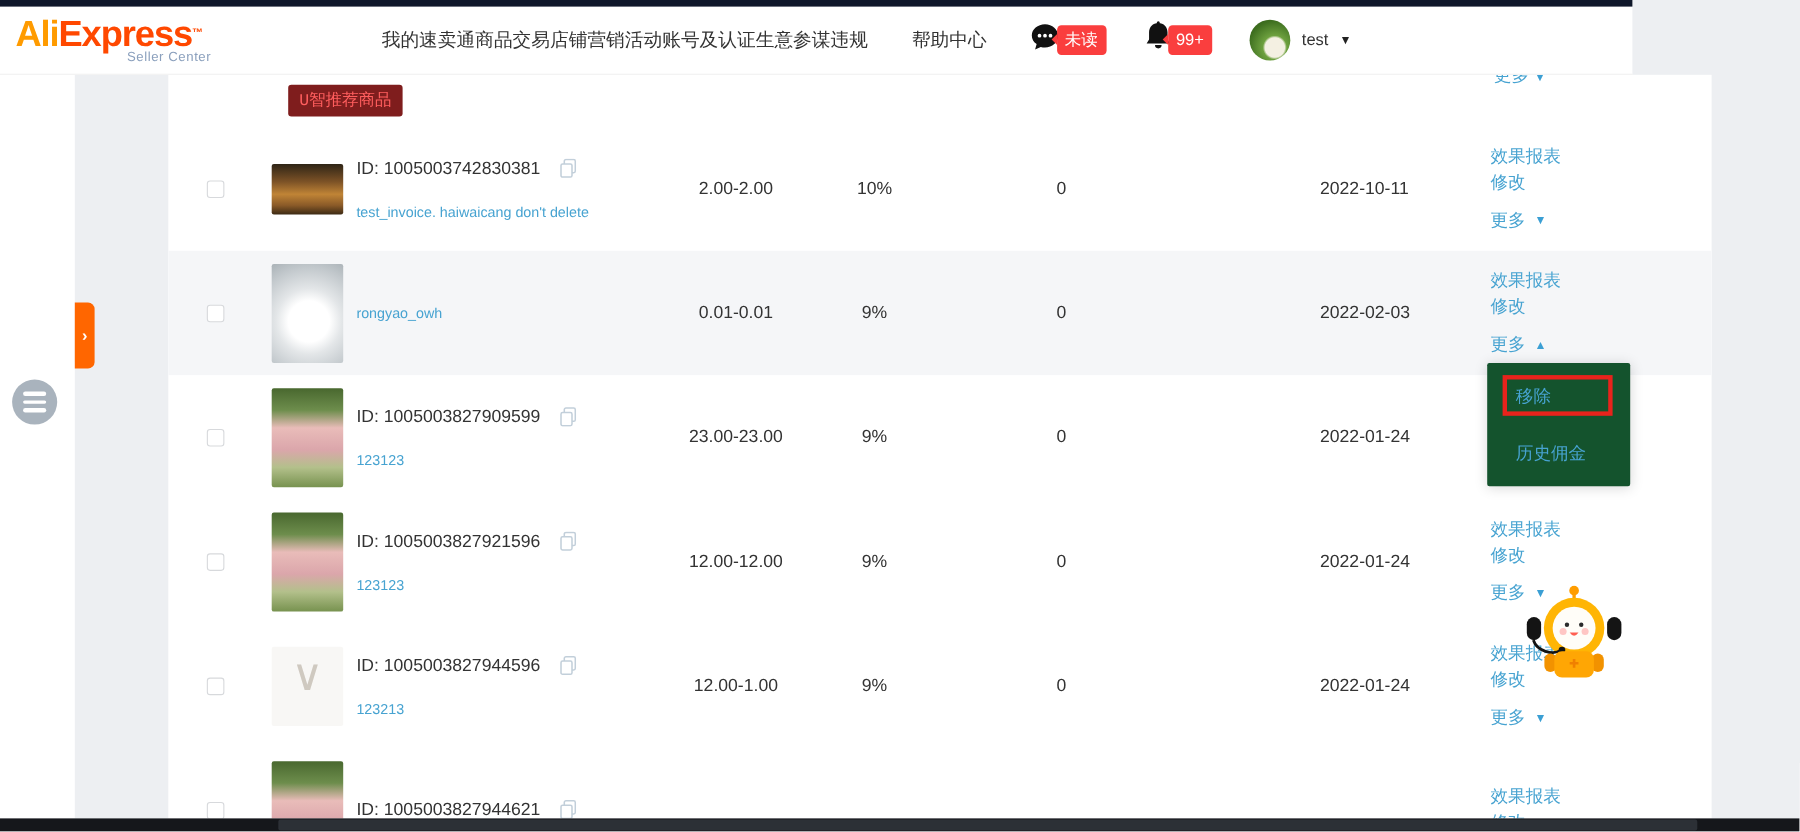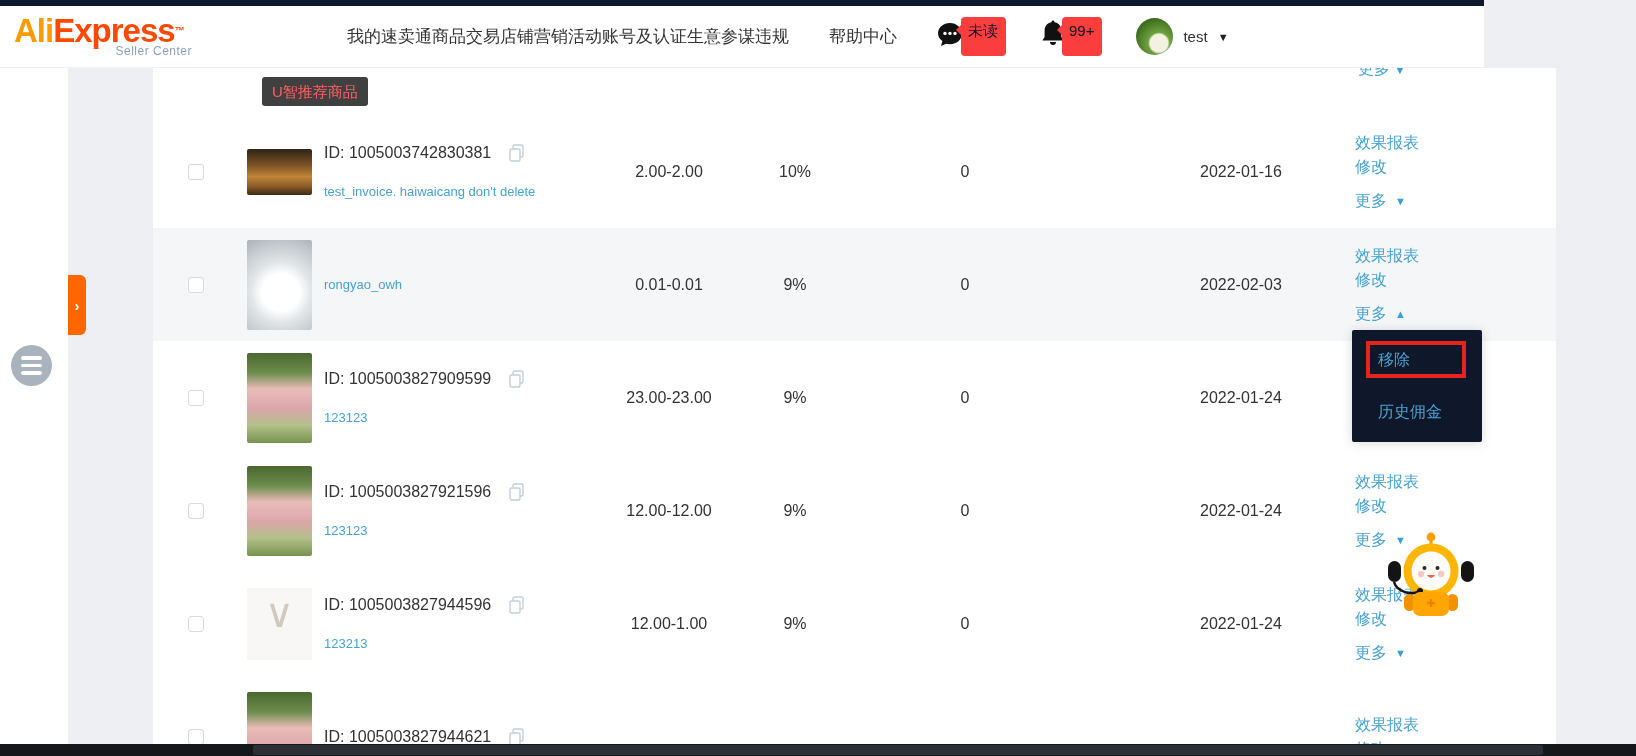--- a/index.html
+++ b/index.html
@@ -14,21 +14,21 @@
   .logo-line { font-size:33px; font-weight:bold; letter-spacing:-1px; line-height:30px; }
   .logo-ali { color:#ff9b00; }
   .logo-express { color:#ff4800; }
   .logo-tm { font-size:10px; color:#ff4800; vertical-align:top; }
   .logo-sub { font-size:12px; color:#8ba0bd; text-align:right; width:178px; margin-top:-2px; letter-spacing:.5px; }
   nav { display:flex; margin-left:118px; font-size:17px; color:#333; white-space:nowrap; }
   nav span { cursor:pointer; }
   .help { margin-left:40px; font-size:17px; cursor:pointer; white-space:nowrap; }
   .hdr-right { display:flex; align-items:center; margin-left:38px; gap:34px; }
   .icon-badge { display:flex; align-items:center; position:relative; cursor:pointer; }
-  .red-pill { background:#fa3e3e; color:#0f172a; font-size:15px; line-height:1; padding:6px 8px 18px 7px;
+  .red-pill { background:#fa3e3e; color:#ffffff; font-size:15px; line-height:1; padding:6px 8px 6px 7px;
               border-radius:4px; margin-left:-4px; position:relative; white-space:nowrap; }
   .red-pill:before { content:""; position:absolute; left:-5px; top:8px; border:5px solid transparent; border-right-color:#fa3e3e; border-left:0; }
   .user { display:flex; align-items:center; gap:10px; cursor:pointer; }
   .avatar { width:37px; height:37px; border-radius:50%;
             background:radial-gradient(circle at 62% 68%, #f4f0e2 0 26%, #6ea13f 32%, #3f7020 70%, #2c5414 100%); }
   .user-name { font-size:15px; }
   .caret-sm { font-size:11px; color:#222; margin-right:26px; }
 
   
   .left-rail { position:absolute; left:0; top:68px; width:68px; height:676px; background:#fff; z-index:5; }
@@ -36,22 +36,22 @@
                  background:#a9b3bd; display:flex; flex-direction:column; justify-content:center; align-items:center; gap:4px; cursor:pointer; }
   .menu-circle i { display:block; width:21px; height:3.5px; background:#fff; border-radius:2px; }
   .expand-tab { position:absolute; left:68px; top:275px; width:18px; height:60px; background:#ff6600;
                 border-radius:0 6px 6px 0; color:#fff; display:flex; align-items:center; justify-content:center;
                 font-size:15px; font-weight:bold; cursor:pointer; z-index:6; }
 
   
   .card { position:absolute; left:153px; top:68px; width:1403px; height:676px; background:#fff; overflow:hidden; }
 
   .partial-top { position:relative; height:47px; }
-  .rec-badge { position:absolute; left:109px; top:9px; background:#404040; color:#ff5e5e; font-size:15px;
-               line-height:1; padding:7px 10px; border-radius:3px; }
+  .rec-badge { position:absolute; left:109px; top:9px; background:#7f1d1d; color:#ff5e5e; font-size:15px;
+               line-height:1; padding:7px 10px; border-radius:3px;font-family:Liberation Mono, monospace; }
   .more-clip { position:absolute; left:1205px; top:-9px; font-size:16px; color:#47a3d1; cursor:pointer; white-space:nowrap; }
 
   .row { position:relative; height:113px; display:flex; align-items:center; }
   .row.highlight { background:#f5f6f8; }
   .cb { width:16px; height:16px; border:1px solid #d7d9dc; border-radius:3px; background:#fff; margin-left:35px; flex:none; cursor:pointer; }
   .thumb-wrap { width:65px; height:100%; margin-left:43px; display:flex; align-items:center; justify-content:center; flex:none; }
   .thumb { width:65px; border-radius:2px; cursor:pointer; position:relative; }
   .thumb[data-thumb="building"] { height:46px; background:linear-gradient(180deg,#2e2416 0%,#7c5226 35%,#c08436 60%,#8a5a28 82%,#3c2a14 100%); }
   .thumb[data-thumb="rabbit"]   { height:90px; background:radial-gradient(circle at 52% 58%, #ffffff 0 30%, #e3e6e8 48%, #c3c9cd 78%, #aab2b7 100%); }
   .thumb[data-thumb="model"]    { height:90px; background:linear-gradient(180deg,#49682f 0%,#6d8d4c 22%,#e9bcb9 40%,#dba6ab 62%,#b3c08b 80%,#77924f 100%); }
@@ -65,21 +65,21 @@
   .col-price { width:120px; text-align:center; font-size:16px; flex:none; }
   .col-rate  { width:120px; margin-left:6px; text-align:center; font-size:16px; flex:none; }
   .col-orders{ width:120px; margin-left:50px; text-align:center; font-size:16px; flex:none; }
   .col-date  { width:130px; margin-left:175px; font-size:16px; flex:none; }
   .col-act   { width:160px; margin-left:25px; flex:none; display:flex; flex-direction:column; font-size:16px; color:#47a3d1; line-height:24px; }
   .col-act .act { cursor:pointer; }
   .act-more { margin-top:10px; cursor:pointer; display:flex; align-items:center; gap:8px; }
   .tri { font-size:11px; color:#3b9fd4; }
 
   
-  .dropdown { position:absolute; left:1199px; top:262px; width:130px; height:112px; background:#0f172a;
+  .dropdown { position:absolute; left:1199px; top:262px; width:130px; height:112px; background:#14532d;
               box-shadow:0 1px 12px rgba(0,0,0,.15); border-radius:2px; z-index:8; }
   .dd-item { position:absolute; left:26px; font-size:16px; color:#47a3d1; cursor:pointer; white-space:nowrap; }
   .dd-remove { top:20px; }
   .dd-history { top:72px; }
   .annotate { position:absolute; left:14px; top:11px; width:100px; height:37px; border:4px solid #e8231c; z-index:9; pointer-events:none; }
 
   
   .service-pill { position:absolute; left:1180px; top:539px; width:185px; height:53px; background:#fff; border-radius:27px;
                   box-shadow:0 4px 16px rgba(0,0,0,.13); display:flex; align-items:center; justify-content:center;
                   font-size:17px; color:#333; z-index:10; cursor:pointer; }
@@ -169,21 +169,21 @@
           <span class="copy-ic"><svg width="15" height="18" viewBox="0 0 15 18">
                 <rect x="4" y="1" width="10" height="12" rx="1.5" fill="#fff" stroke="#c2cfda" stroke-width="1.4"></rect>
                 <rect x="1" y="5" width="10" height="12" rx="1.5" fill="#fff" stroke="#c2cfda" stroke-width="1.4"></rect>
               </svg></span>
           </div>
         <a class="p-name">test_invoice. haiwaicang don't delete</a>
       </div>
       <div class="col-price">2.00-2.00</div>
       <div class="col-rate">10%</div>
       <div class="col-orders">0</div>
-      <div class="col-date">2022-01-16</div>
+      <div class="col-date">2022-10-11</div>
       <div class="col-act">
         <span class="act">效果报表</span>
         <span class="act">修改</span>
         <span class="act-more">
             <span>更多</span>
             <span class="tri">▼</span>
           </span>
       </div>
     </div>
 

